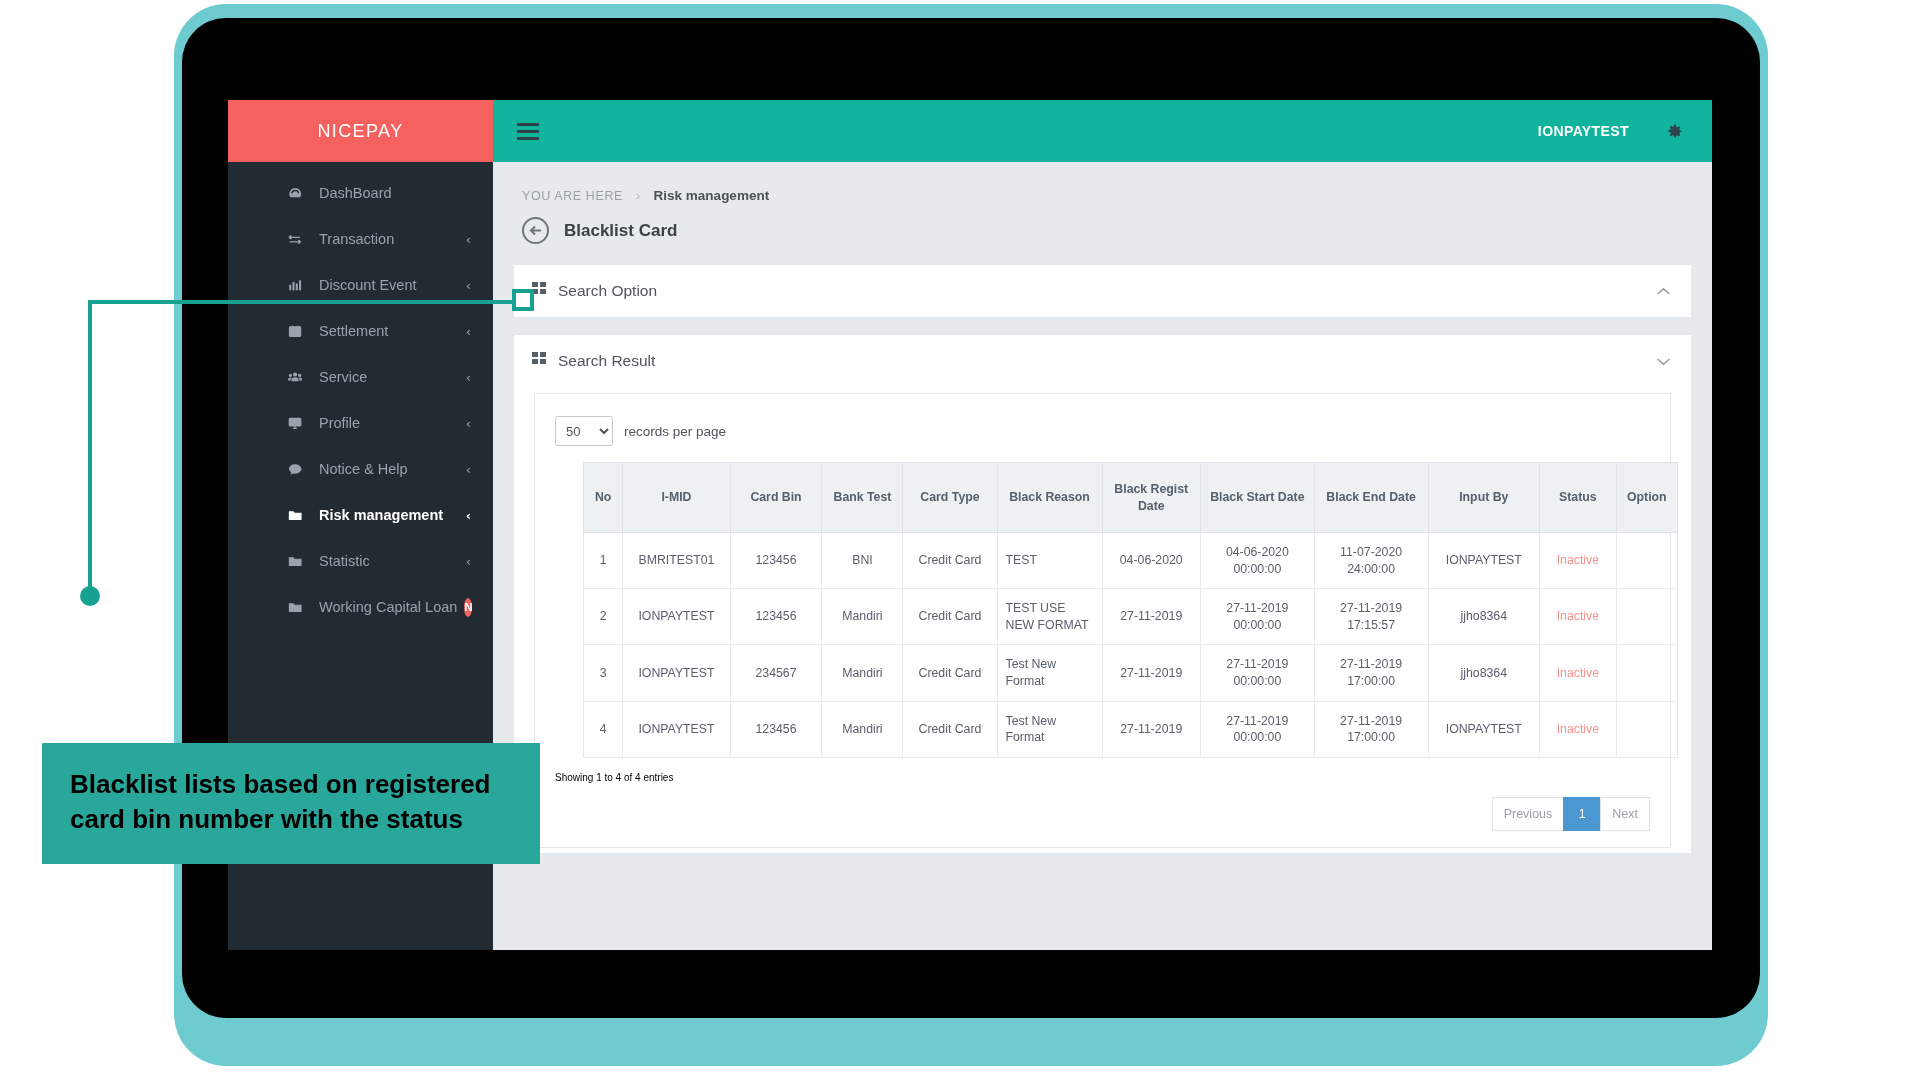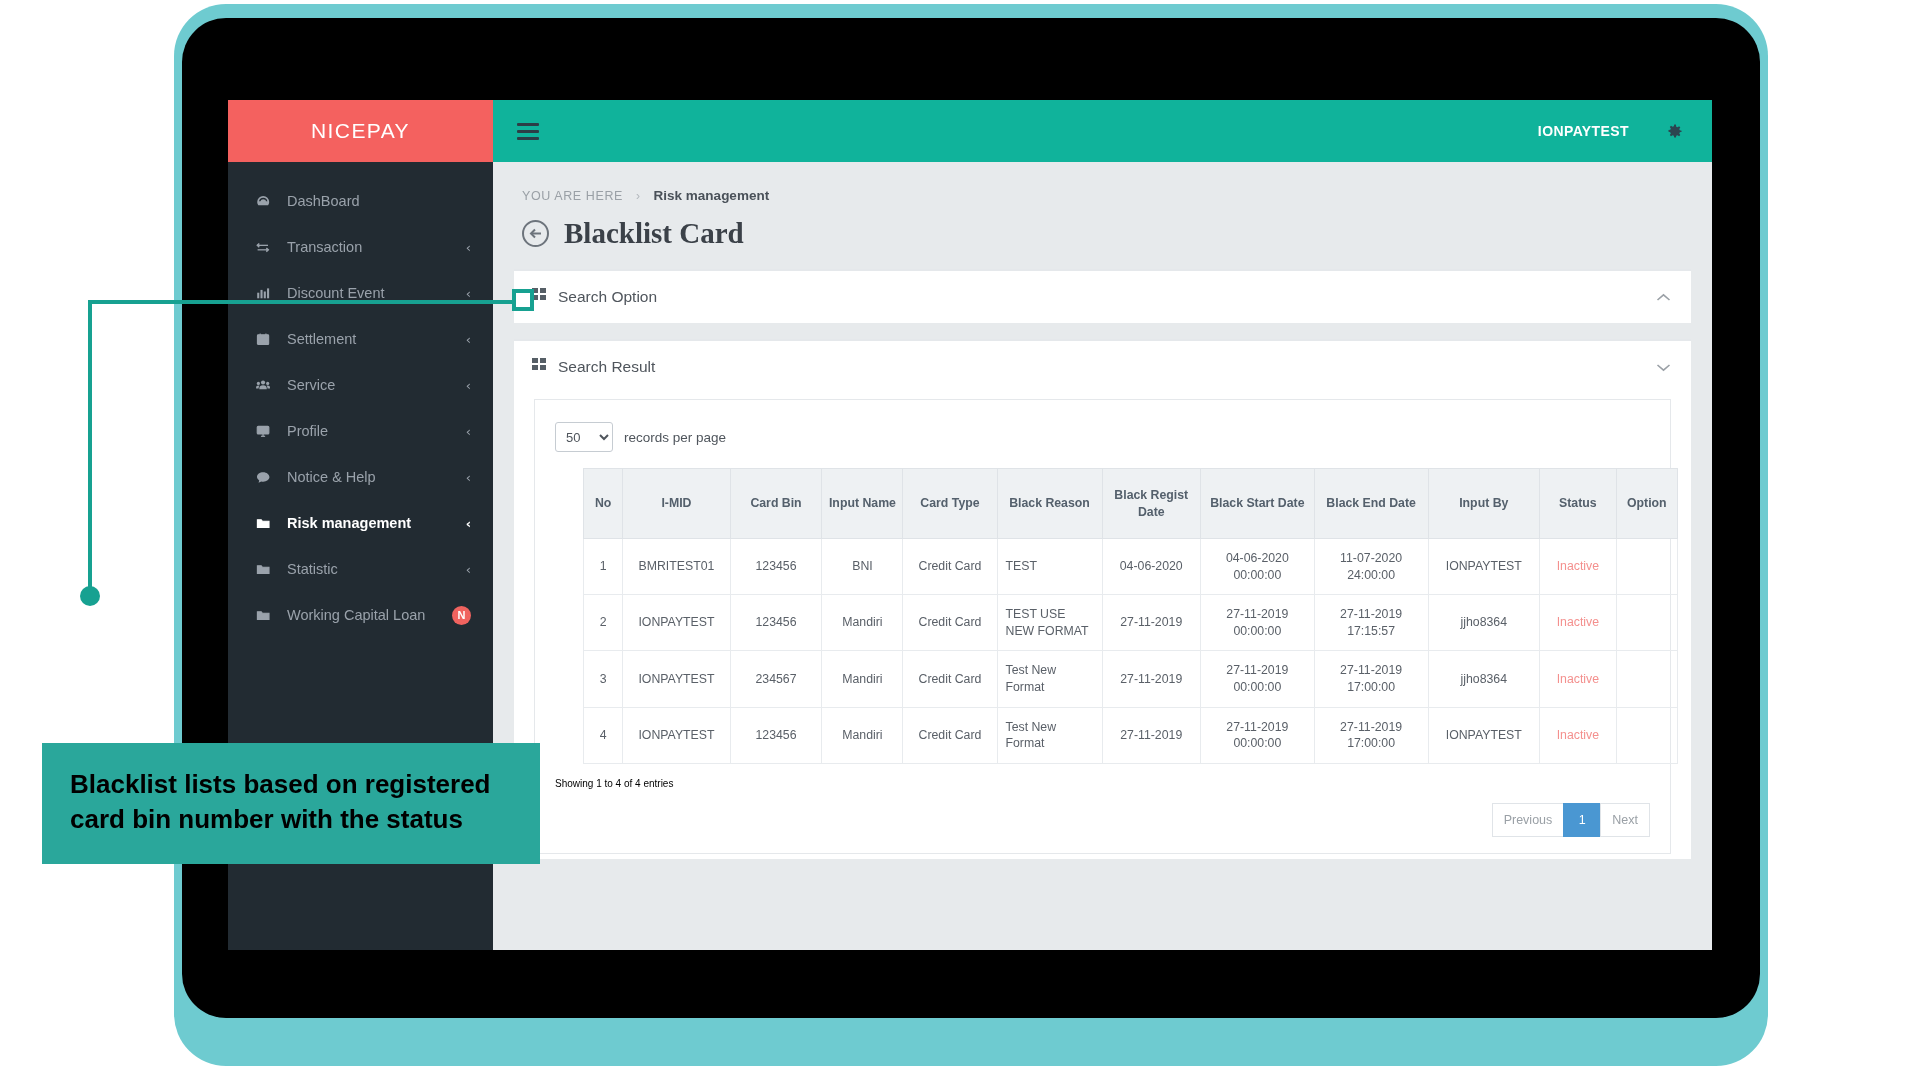--- a/index.html
+++ b/index.html
@@ -43,21 +43,21 @@
     width: 265px; height: 850px;
     background: #222b32;
   }
   #brand {
     height: 62px;
     background: #f4615f;
     display: flex; align-items: center; justify-content: center;
   }
   #brand-text {
     color: #ffffff;
-    font-size: 21px;
+    font-size: 18px;
     letter-spacing: 1.4px;
     font-weight: 400;
   }
   .nav-item {
     display: flex;
     align-items: center;
     height: 46px;
     padding: 0 22px 0 28px;
     color: #9aa2ab;
     font-size: 14.5px;
@@ -85,21 +85,21 @@
     display: inline-flex;
     align-items: center; justify-content: center;
     width: 19px; height: 19px;
     border-radius: 50%;
     background: #f0635f;
     color: #fff;
     font-size: 11px;
     font-weight: bold;
     margin-left: 7px;
   }
-  #nav-list { padding-top: 16px; }
+  #nav-list { padding-top: 8px; margin-left: 32px; }
 
   
   #topbar {
     position: absolute;
     left: 265px; top: 0;
     width: 1219px; height: 62px;
     background: #10b39b;
     display: flex;
     align-items: center;
   }
@@ -149,24 +149,23 @@
     padding: 14px 0 0 8px;
   }
   #back-button {
     width: 27px; height: 27px;
     border: 2px solid #6d747c;
     border-radius: 50%;
     display: flex; align-items: center; justify-content: center;
     margin-right: 15px;
   }
   #page-title {
-    font-size: 29px;
+    font-size: 17px;
     color: #3b4148;
     font-weight: bold;
-    font-family: Liberation Serif, serif;
   }
 
   .panel {
     background: #ffffff;
     margin-top: 19px;
     border-top: 2px solid #e5e8eb;
     position: relative;
   }
   .panel-head {
     height: 52px;
@@ -517,21 +516,21 @@
           <select id="records-select"><option value="10">10</option><option value="25">25</option><option value="50" selected="">50</option><option value="100">100</option></select>
           <span id="records-label">records per page</span>
         </div>
 
         <table id="blacklist-table">
           <thead>
             <tr>
                 <th style="width: 3.6%;">No</th>
                 <th style="width: 9.8%;">I-MID</th>
                 <th style="width: 8.4%;">Card Bin</th>
-                <th style="width: 7.4%;">Input Name</th>
+                <th style="width: 7.4%;">Bank Test</th>
                 <th style="width: 8.6%;">Card Type</th>
                 <th style="width: 9.6%;">Black Reason</th>
                 <th style="width: 9%;">Black Regist Date</th>
                 <th style="width: 10.4%;">Black Start Date</th>
                 <th style="width: 10.4%;">Black End Date</th>
                 <th style="width: 10.2%;">Input By</th>
                 <th style="width: 7%;">Status</th>
                 <th style="width: 7.6%;">Option</th>
               </tr>
           </thead>

